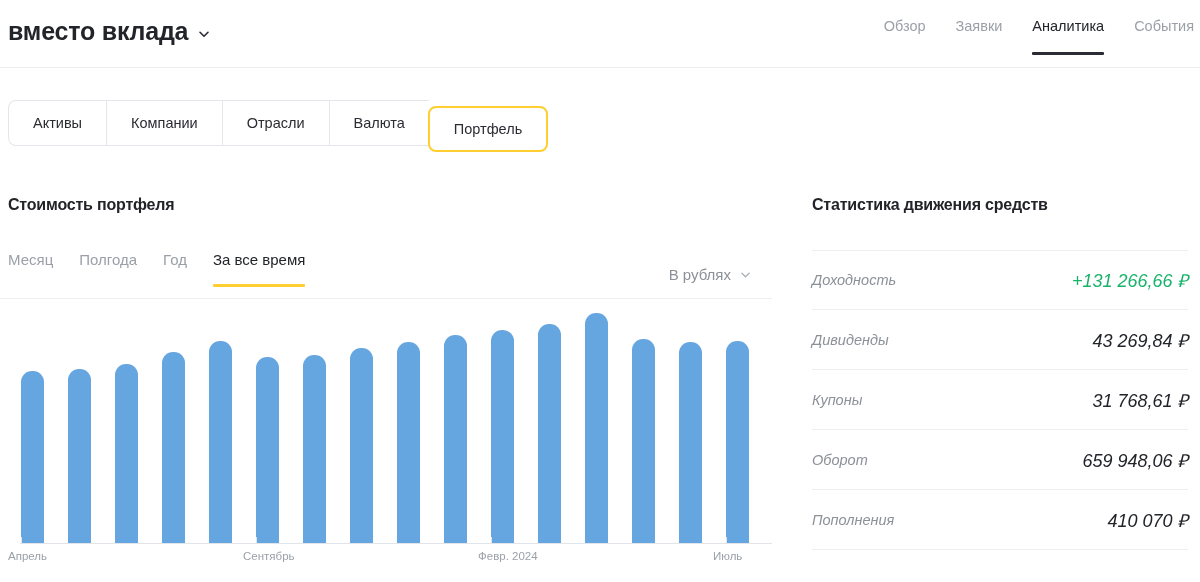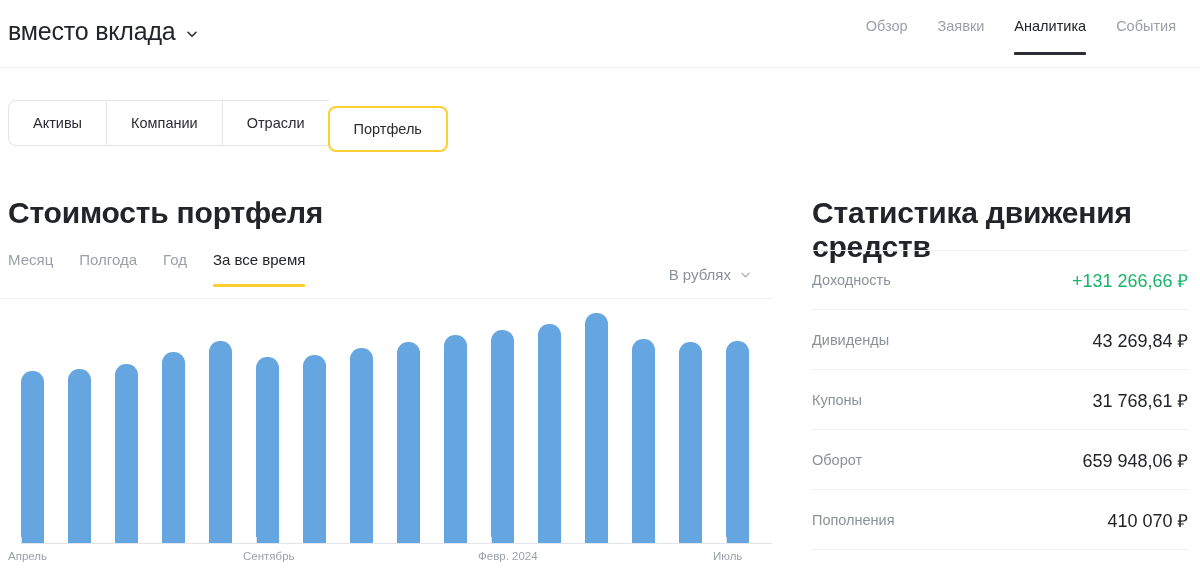--- a/index.html
+++ b/index.html
@@ -30,42 +30,42 @@
     position: absolute;
     left: 8px;
     top: 16px;
     display: flex;
     align-items: center;
     gap: 9px;
     cursor: pointer;
   }
   .page-title {
     font-size: 25px;
-    font-weight: normal;
+    font-weight: bold;
     color: #22242a;
     letter-spacing: -0.2px;
     line-height: 30px;
   }
   .chev {
     display: inline-block;
     width: 13px;
     height: 13px;
     position: relative;
     top: 2px;
   }
   .chev svg { display: block; }
 
   .top-nav {
     position: absolute;
     right: 0px;
     top: 17px;
     display: flex;
     align-items: flex-start;
     gap: 30px;
-    padding-right: 24px;
+    padding-right: 6px;
   }
   .top-nav-item {
     font-size: 14.5px;
     color: #9a9fa8;
     cursor: pointer;
     padding-bottom: 20px;
     position: relative;
     line-height: 18px;
   }
   .top-nav-item.active { color: #22242a; }
@@ -111,21 +111,21 @@
   .seg-item.active {
     border: 2px solid #ffce30;
     border-radius: 8px;
     z-index: 3;
     margin-left: -1px;
     margin-top: 6px;
   }
 
   
   .section-title {
-    font-size: 30px;
+    font-size: 16px;
     font-weight: bold;
     color: #22242a;
     letter-spacing: -0.2px;
   }
   .chart-title { position: absolute; left: 8px; top: 196px; }
   .stats-title { position: absolute; left: 812px; top: 196px; }
 
   
   .chart-block {
     position: absolute;
@@ -231,20 +231,21 @@
     left: 812px;
     top: 250px;
     width: 376px;
   }
   .stat-row {
     height: 60px;
     display: flex;
     align-items: center;
     justify-content: space-between;
     border-bottom: 1px solid #eceff2;
+    font-style: italic;
   }
   .stat-row:first-child { border-top: 1px solid #eceff2; }
   .stat-label {
     font-size: 14.5px;
     color: #8c9199;
   }
   .stat-value {
     font-size: 18px;
     color: #22242a;
   }
@@ -270,20 +271,21 @@
       <div class="top-nav-item">Заявки</div>
       <div class="top-nav-item active">Аналитика</div>
       <div class="top-nav-item">События</div>
     </div>
   </div>
 
   <div class="segmented">
     <div class="seg-item">Активы</div>
     <div class="seg-item">Компании</div>
     <div class="seg-item">Отрасли</div>
+    <div class="seg-item">Валюта</div>
     <div class="seg-item active">Портфель</div>
   </div>
 
   <div class="section-title chart-title">Стоимость портфеля</div>
   <div class="section-title stats-title">Статистика движения средств</div>
 
   <div class="chart-block">
 
     <div class="period-row">
       <div class="period-tabs">

